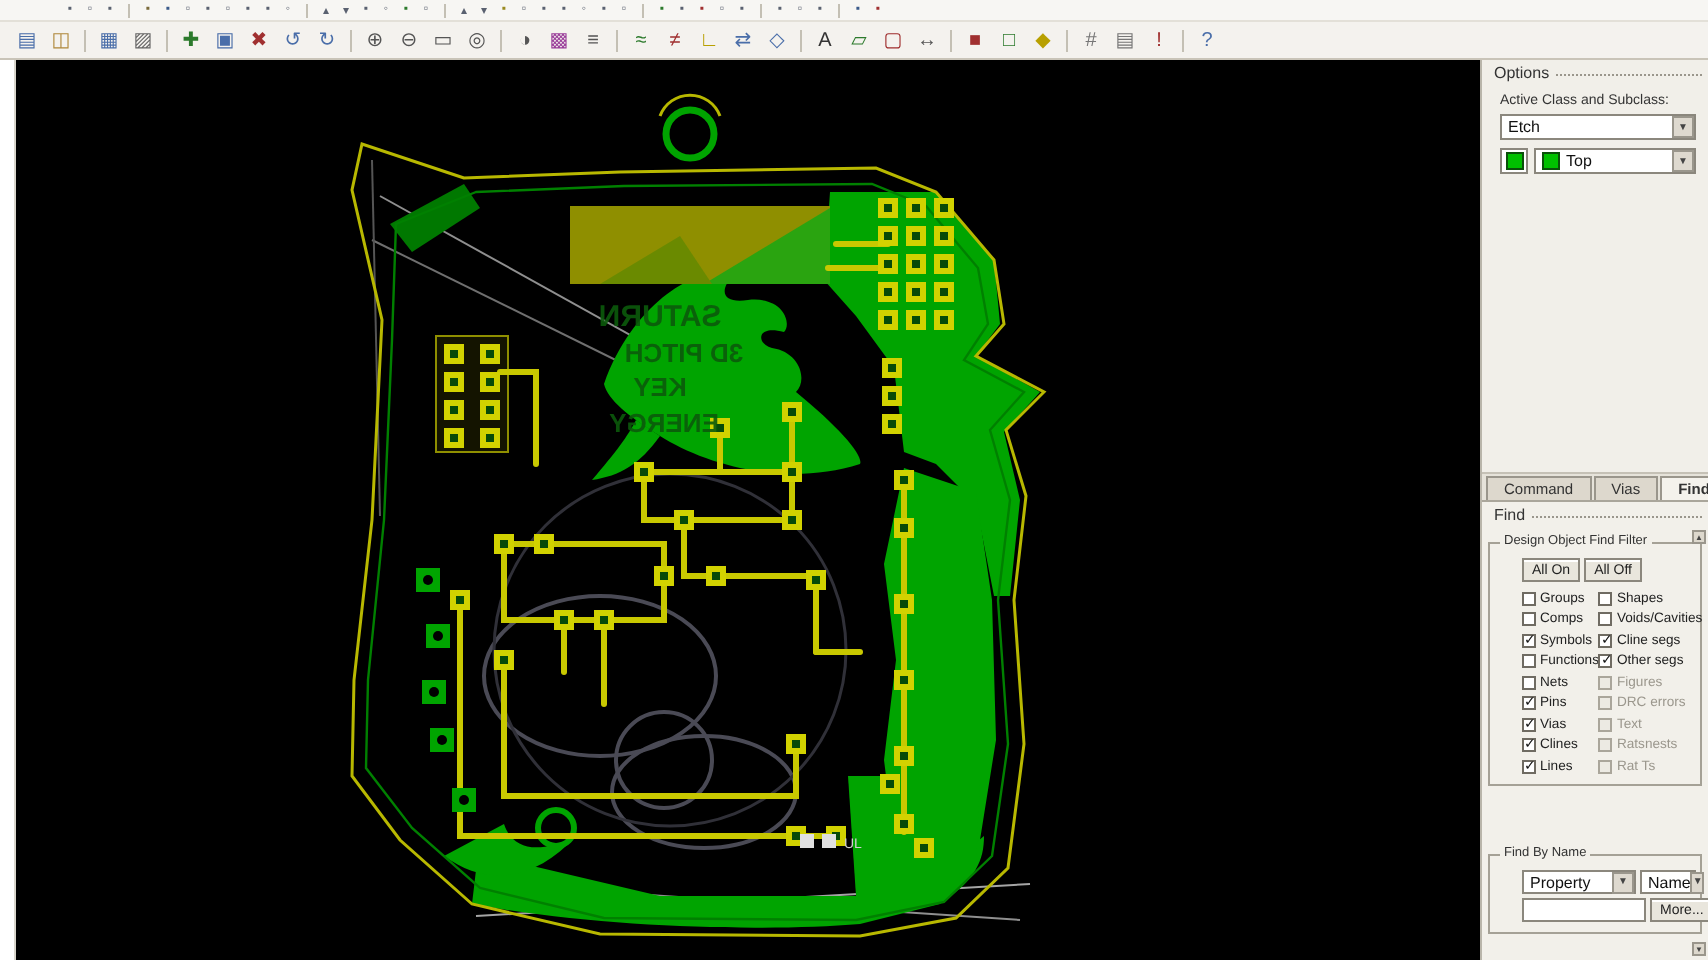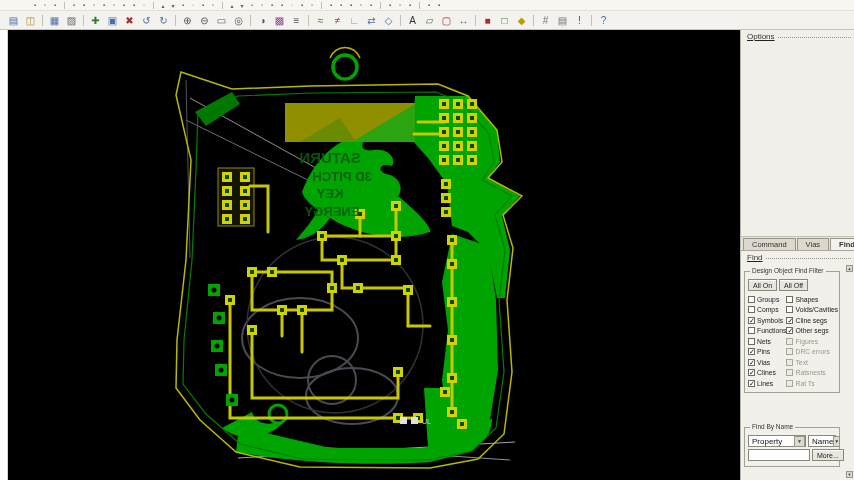--- a/index.html
+++ b/index.html
@@ -15,41 +15,41 @@
   .toolbar1 .tb-sep { height:7px; margin:0 4px; }
 
   
   .main { display:flex; height:450px; }
   .left-strip { width:8px; background:#ffffff; border-right:1px solid #d8d5cc; }
   .canvas { width:732px; height:450px; background:#000; position:relative; }
   .canvas svg { display:block; }
 
   
   .right-panel { width:114px; background:#efede6; border-left:1px solid #b9b5aa; display:flex; flex-direction:column; font-size:8px; }
-  .panel-title { height:13px; display:flex; align-items:center; padding:0 3px 0 6px; gap:3px;text-decoration:underline; }
+  .panel-title { height:13px; display:flex; align-items:center; padding:0 3px 0 6px; gap:3px; }
   .panel-title .t { font-size:8px; color:#333; white-space:nowrap; }
   .grip { flex:1; border-top:1px dotted #9a968c; margin-top:1px; }
 
   .options-section { height:207px; display:flex; flex-direction:column; background:#f1efe9; border-bottom:1px solid #c5c1b6; }
   .opt-body { padding:4px 6px 0 9px; }
   .opt-label { font-size:7px; color:#333; margin-bottom:3px; white-space:nowrap; }
   .dd { height:13px; background:#fff; border:1px solid #8b877d; display:flex; align-items:center; padding-left:3px; margin-bottom:4px; }
   .dd .dd-val { flex:1; font-size:8px; color:#111; display:flex; align-items:center; gap:3px; }
   .dd .dd-btn { width:11px; height:11px; background:#ded9cf; border:1px solid #9a968c; font-size:5px; display:flex; align-items:center; justify-content:center; color:#444; }
   .subclass-row { display:flex; align-items:center; gap:3px; }
   .sw-btn { width:14px; height:13px; border:1px solid #8b877d; background:#fff; display:flex; align-items:center; justify-content:center; }
   .sw-chip { width:9px; height:9px; border:1px solid #0a500a; }
   .subclass-row .dd { flex:1; margin-bottom:0; }
 
   .panel-tabs { height:13px; display:flex; align-items:flex-end; padding-left:2px; gap:1px; background:#e6e3da; }
   .ptab { font-size:7.5px; padding:1px 8px 1px; border:1px solid #9a968c; border-bottom:none; background:#ddd8cd; color:#333; cursor:default; }
   .ptab.active { background:#f4f2ec; font-weight:bold; }
 
   .find-section { flex:1; display:flex; flex-direction:column; background:#f2f0ea; border-top:1px solid #aaa69b; position:relative; }
-  .group-box { margin:7px 14px 0 3px; border:1px solid #a5a196; position:relative; padding:7px 2px 3px 3px; }
+  .group-box { margin:7px 3px 0 3px; border:1px solid #a5a196; position:relative; padding:7px 2px 3px 16px; }
   .group-title { position:absolute; top:-5px; left:5px; background:#f2f0ea; padding:0 2px; font-size:6.5px; color:#333; white-space:nowrap; }
   .btn-row { display:flex; gap:2px; margin-bottom:3px; }
   .btn { border:1px solid #8b877d; background:#e9e6dd; font-size:7px; padding:0 4px; height:12px; display:inline-flex; align-items:center; cursor:default; box-shadow:inset 0 1px 0 #fff; }
   .chk-cols { display:flex; }
   .chk-col-left { width:45px; }
   .chk-col-right { width:58px; }
   .chk { display:flex; align-items:center; gap:2px; height:10.5px; cursor:default; }
   .chk .box { width:7px; height:7px; border:1px solid #6f6b62; background:#fff; font-size:7px; line-height:6px; text-align:center; color:#111; flex:0 0 auto; }
   .chk .clbl { font-size:6.8px; color:#222; white-space:nowrap; }
   .chk.dis .clbl { color:#9b978d; }
@@ -311,20 +311,39 @@
     </svg>
   </div>
 
   <div class="right-panel">
 
     <div class="options-section">
       <div class="panel-title">
         <span class="t">Options</span>
         <span class="grip"></span>
       </div>
+      <div class="opt-body">
+        <div class="opt-label">Active Class and Subclass:</div>
+        <div class="dd">
+          <span class="dd-val">Etch</span>
+          <span class="dd-btn">▼</span>
+        </div>
+        <div class="subclass-row">
+          <span class="sw-btn">
+            <span class="sw-chip" style="background: rgb(0, 192, 0);"></span>
+          </span>
+          <div class="dd">
+            <span class="dd-val">
+              <span class="sw-chip" style="background: rgb(0, 192, 0);"></span>
+              <span>Top</span>
+            </span>
+            <span class="dd-btn">▼</span>
+          </div>
+        </div>
+      </div>
     </div>
 
     <div class="panel-tabs" id="panel-tabs">
         <span class="ptab">Command</span>
         <span class="ptab">Vias</span>
         <span class="ptab active">Find</span>
       </div>
 
     <div class="find-section">
       <div class="panel-title">

